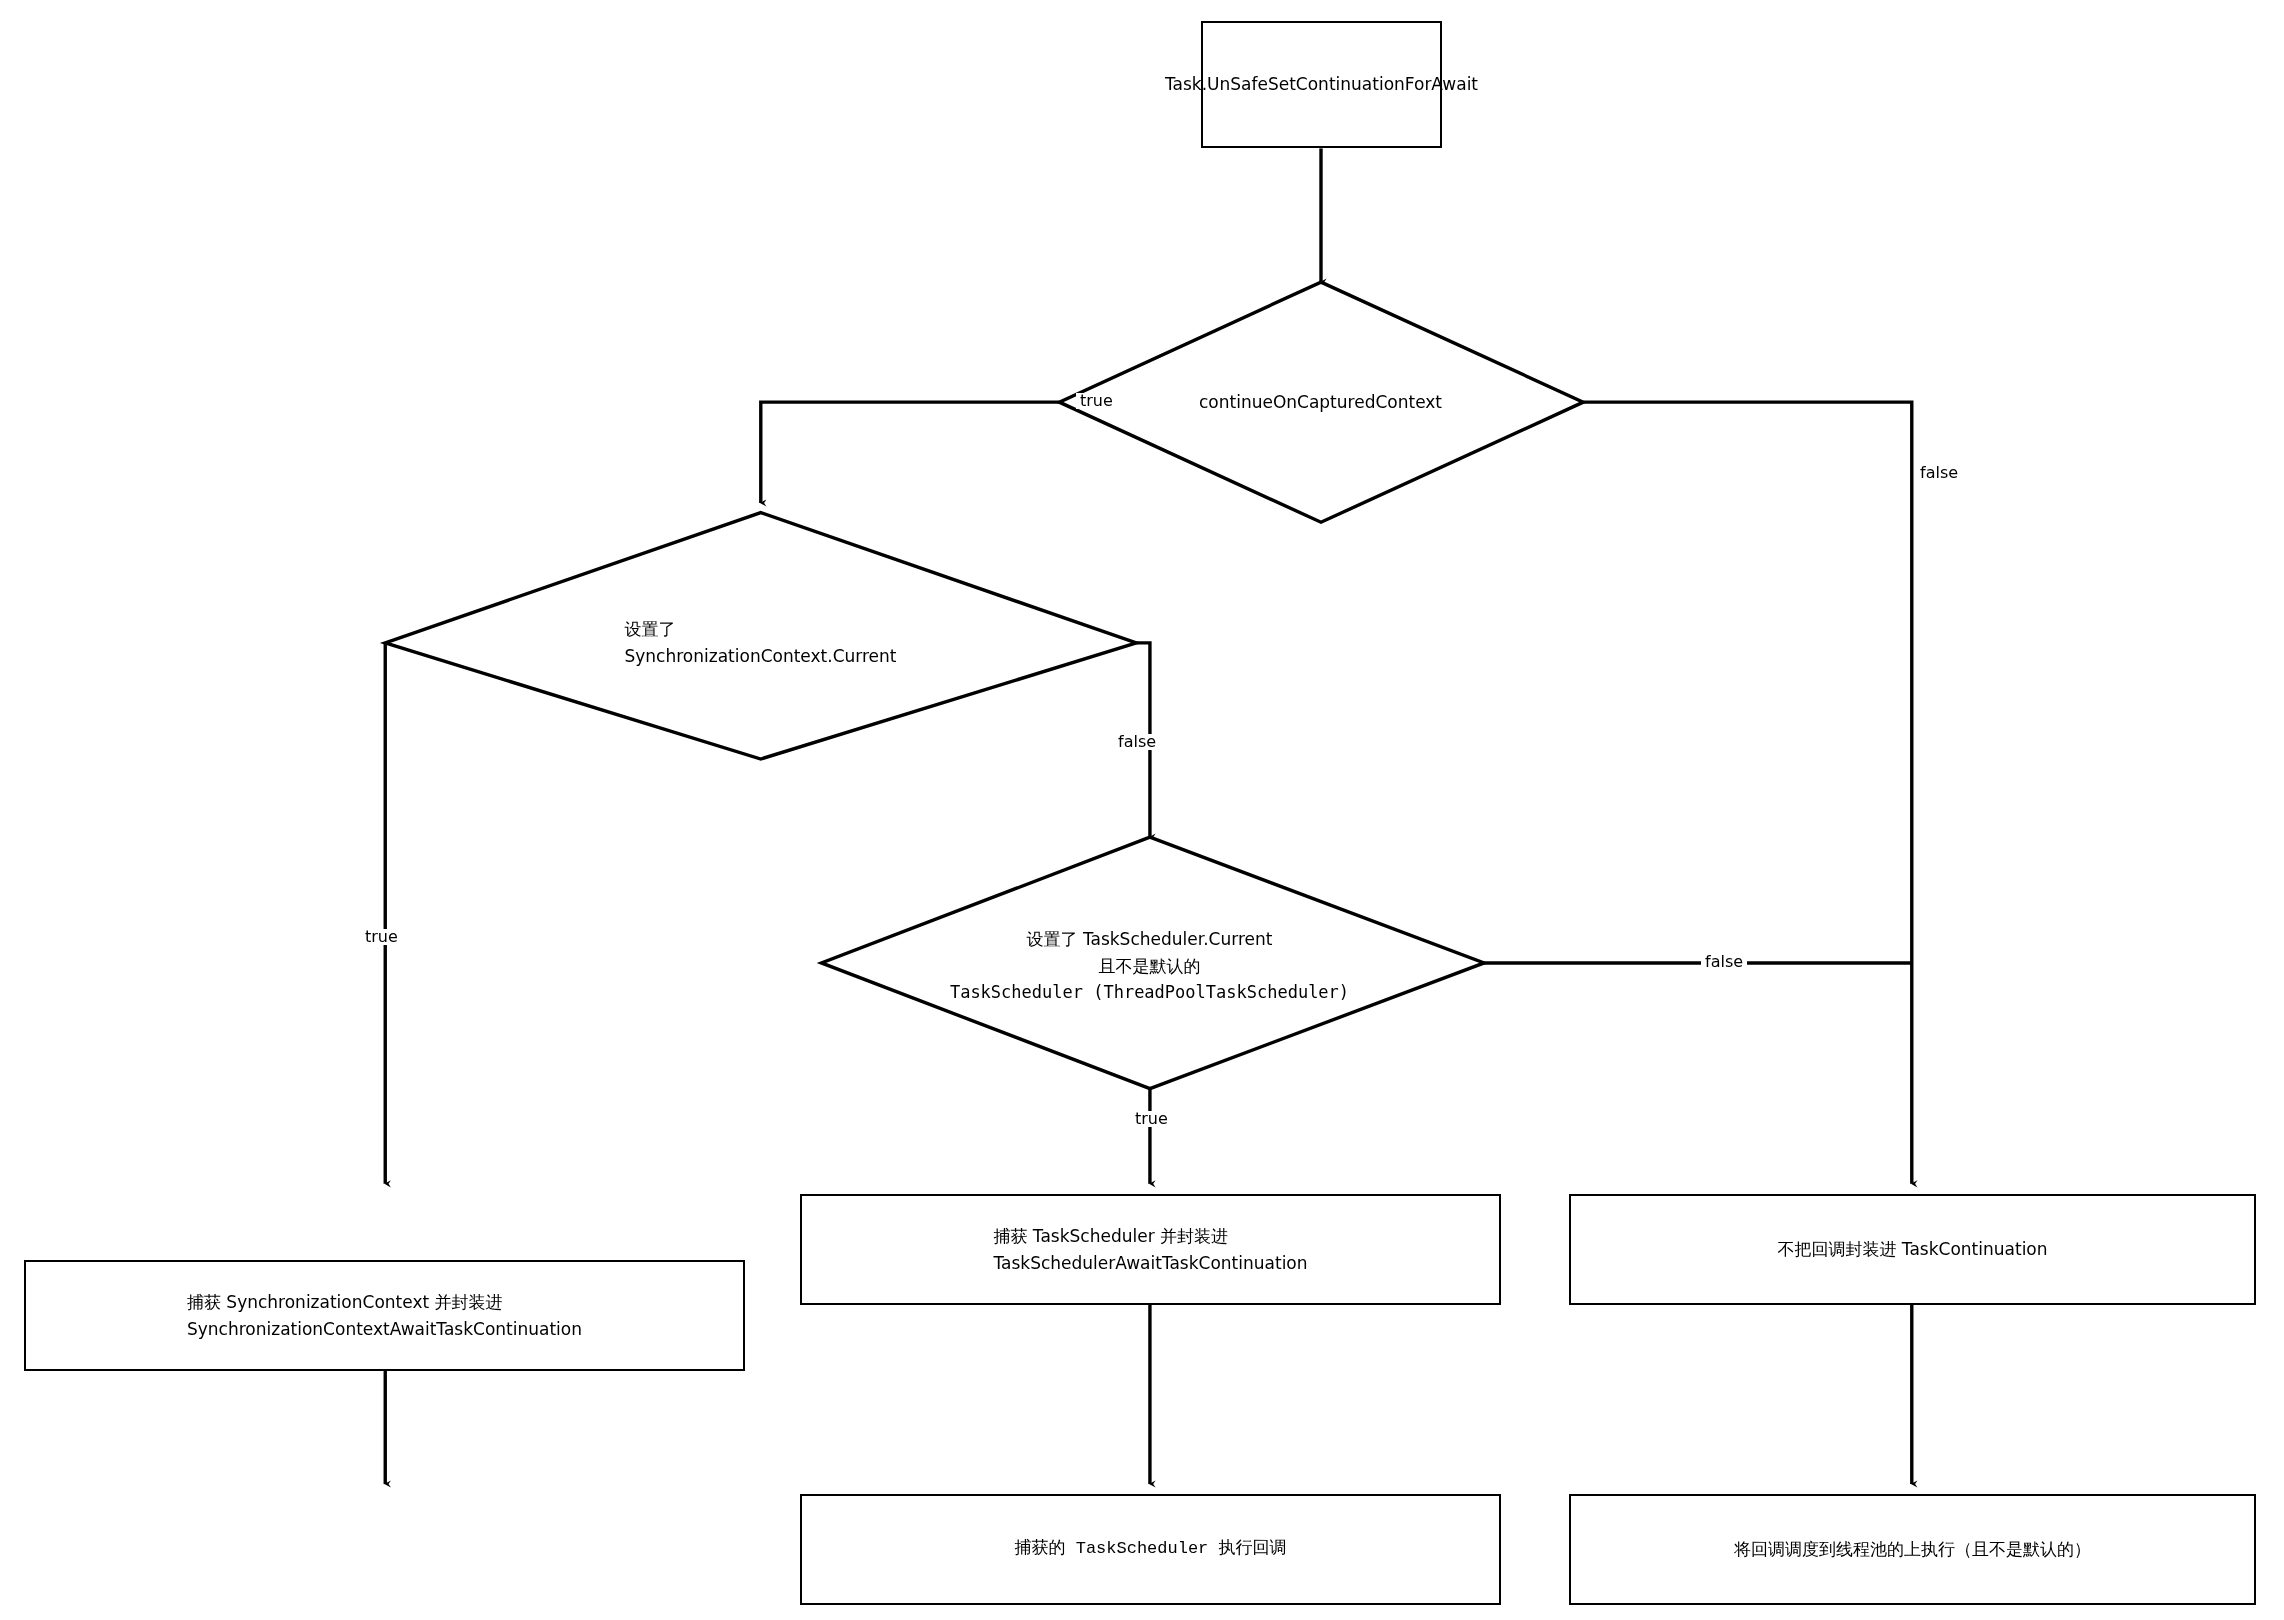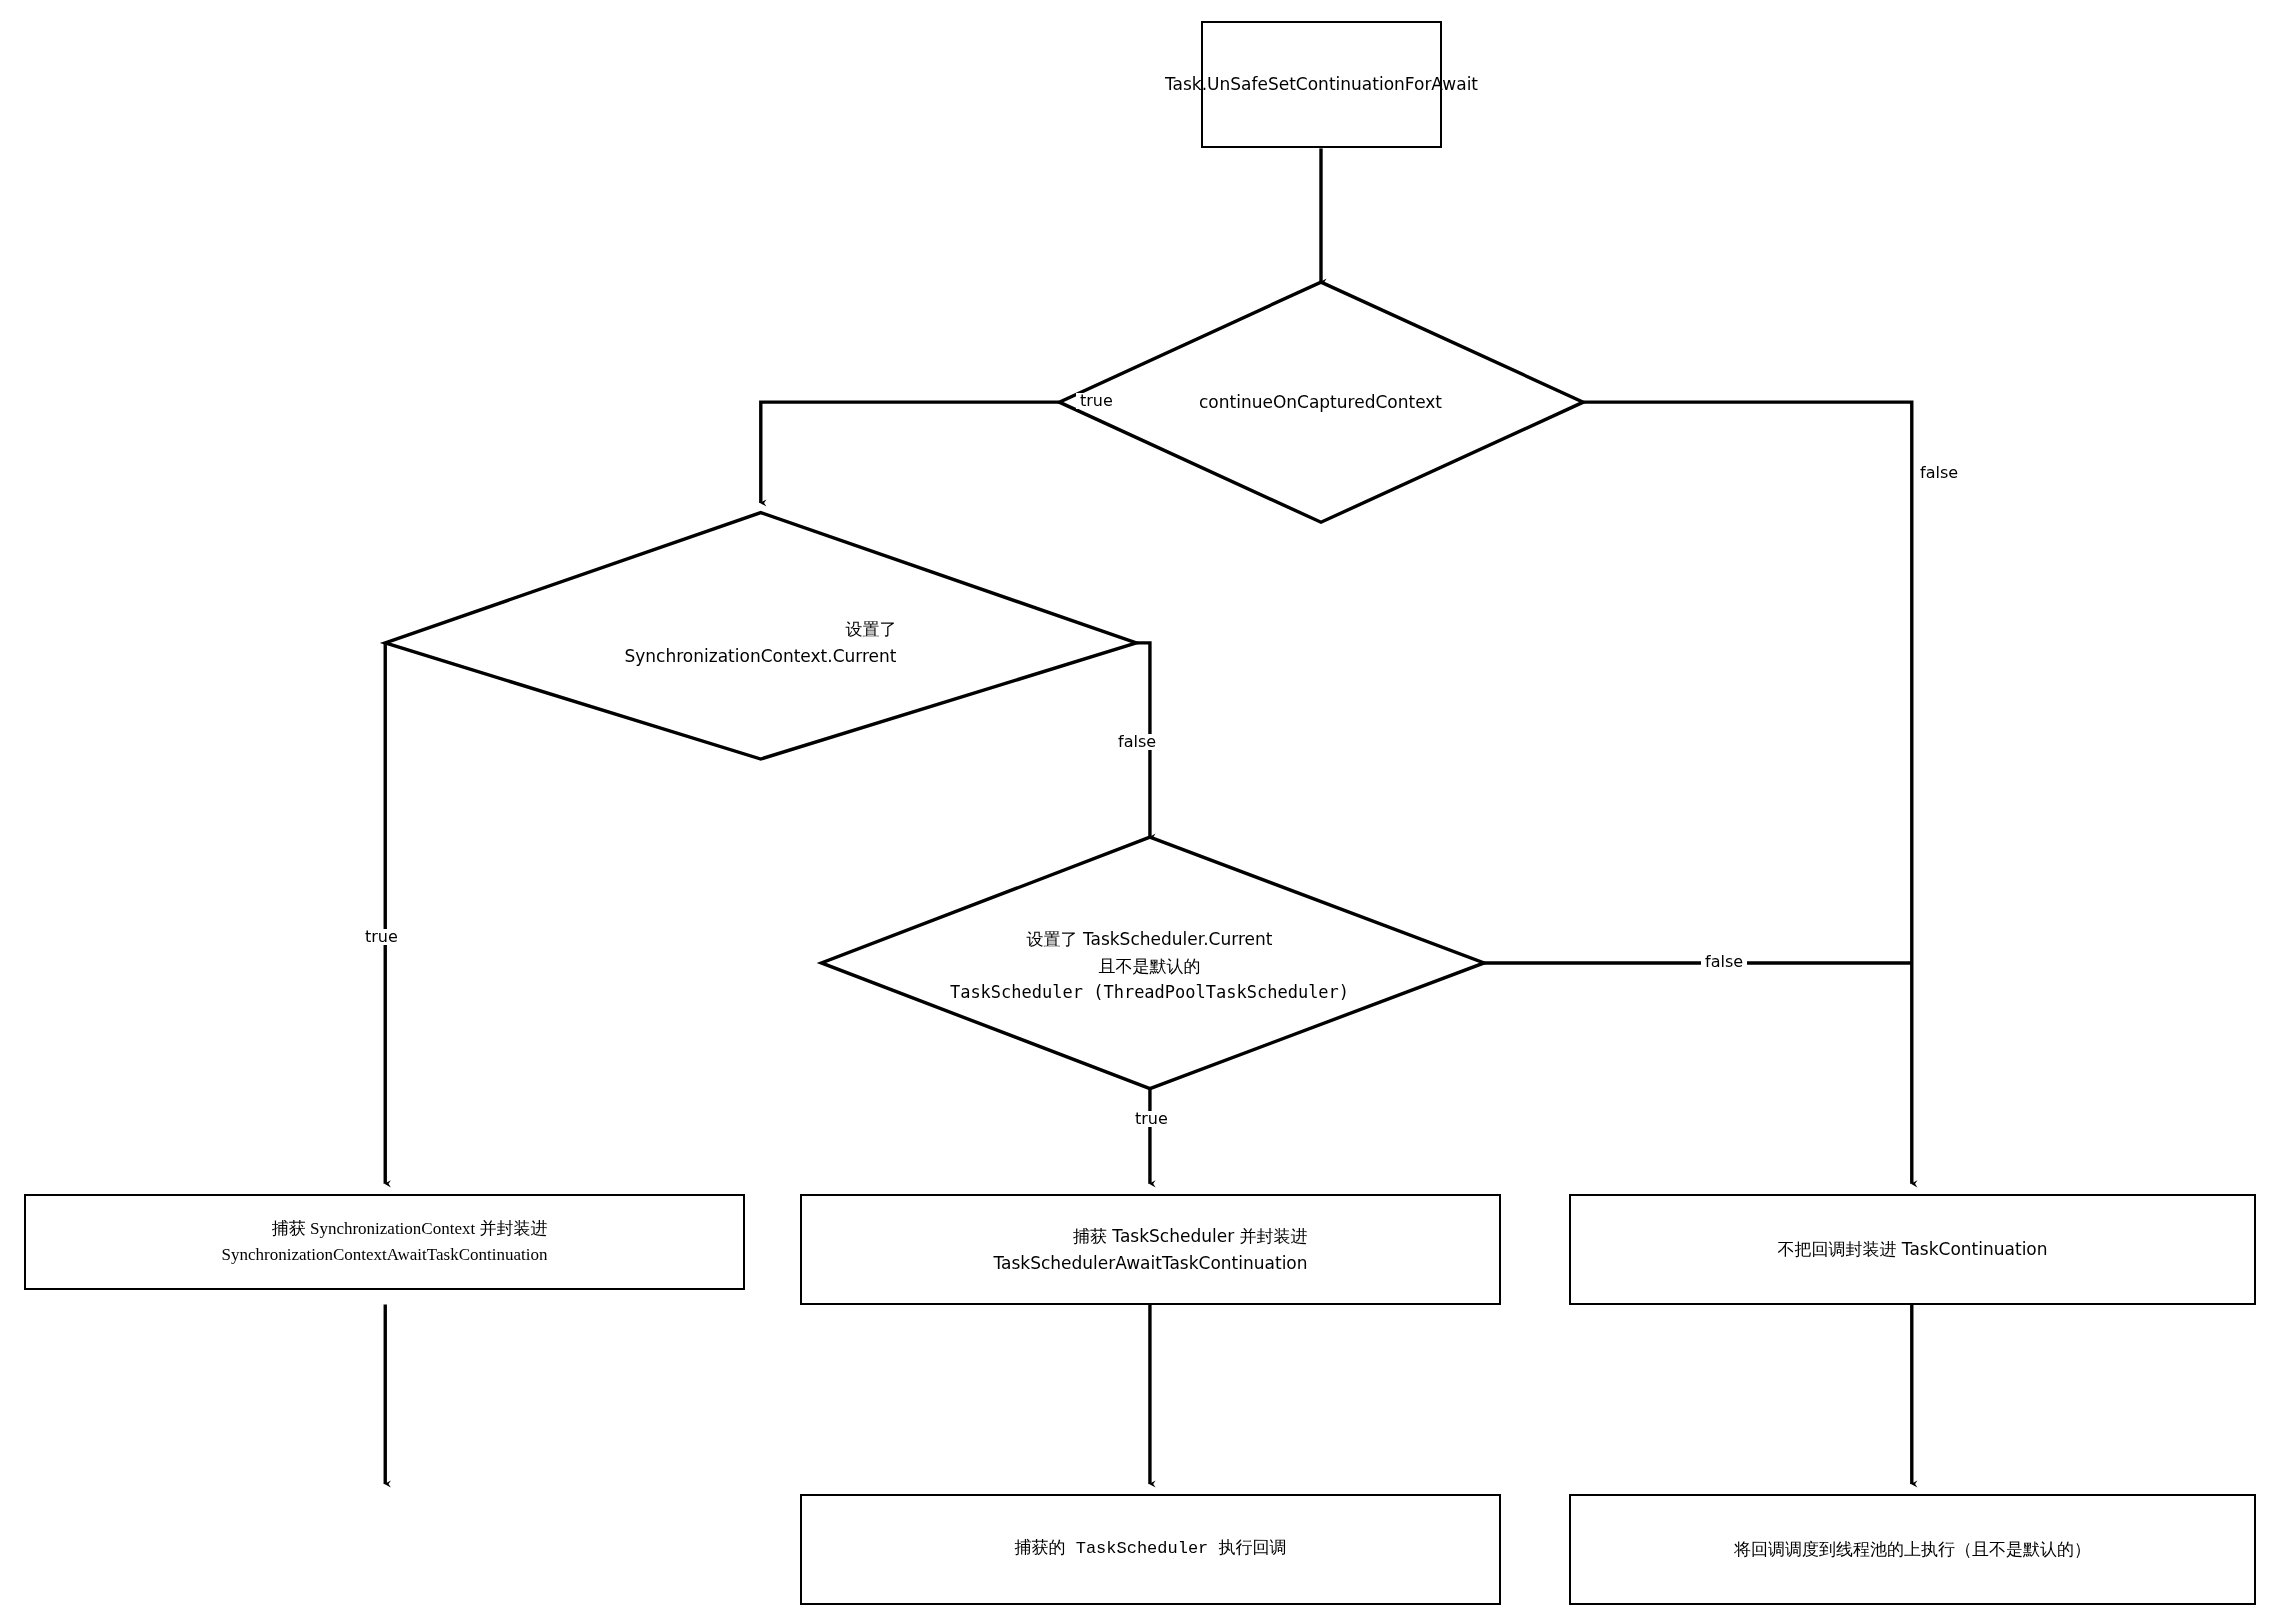--- a/index.html
+++ b/index.html
@@ -1,19 +1,19 @@
 <!DOCTYPE html>
 <html style="font-size:9px"><head>
 <meta charset="utf-8">
 <style>
   html,body{margin:0;padding:0;background:#ffffff;}
   #stage{position:relative;width:2284px;height:1620px;background:#ffffff;
          font-family:"DejaVu Sans","Liberation Sans",sans-serif;overflow:hidden;}
   #wires{position:absolute;left:0;top:0;width:2284px;height:1620px;}
-  .node{position:absolute;display:flex;align-items:center;justify-content:center;text-align:right;}
+  .node{position:absolute;display:flex;align-items:center;justify-content:center;text-align:left;}
   .box{border:2.8px solid #000;background:#fff;box-sizing:border-box;}
   .nlabel{font-size:17px;line-height:1.55;color:#000;white-space:pre-line;}
   .mono{font-family:"DejaVu Sans Mono","Liberation Mono",monospace;font-size:17px;}
   .elabel{position:absolute;font-size:16px;color:#000;background:#fff;
           padding:0 4px;line-height:1;white-space:nowrap;}
 </style>
 </head>
 <body>
 
 <div id="stage">
@@ -68,21 +68,21 @@
   </div>
 
   <div class="node" style="left:889px;top:901px;width:521px;height:130px;">
     <div style="display:flex;flex-direction:column;align-items:center;">
       <span class="nlabel">设置了 TaskScheduler.Current</span>
       <span class="nlabel">且不是默认的</span>
       <span class="nlabel mono">TaskScheduler (ThreadPoolTaskScheduler)</span>
     </div>
   </div>
 
-  <div class="node box" style="left:24px;top:1194px;width:721px;height:96px;font-family:Liberation Serif, serif;">
+  <div class="node box" style="left:24px;top:1260px;width:721px;height:111px;">
     <span class="nlabel">捕获 SynchronizationContext 并封装进
 SynchronizationContextAwaitTaskContinuation</span>
   </div>
 
   <div class="node box" style="left:800px;top:1194px;width:701px;height:111px;">
     <span class="nlabel">捕获 TaskScheduler 并封装进
 TaskSchedulerAwaitTaskContinuation</span>
   </div>
 
   <div class="node box" style="left:1569px;top:1194px;width:687px;height:111px;">

